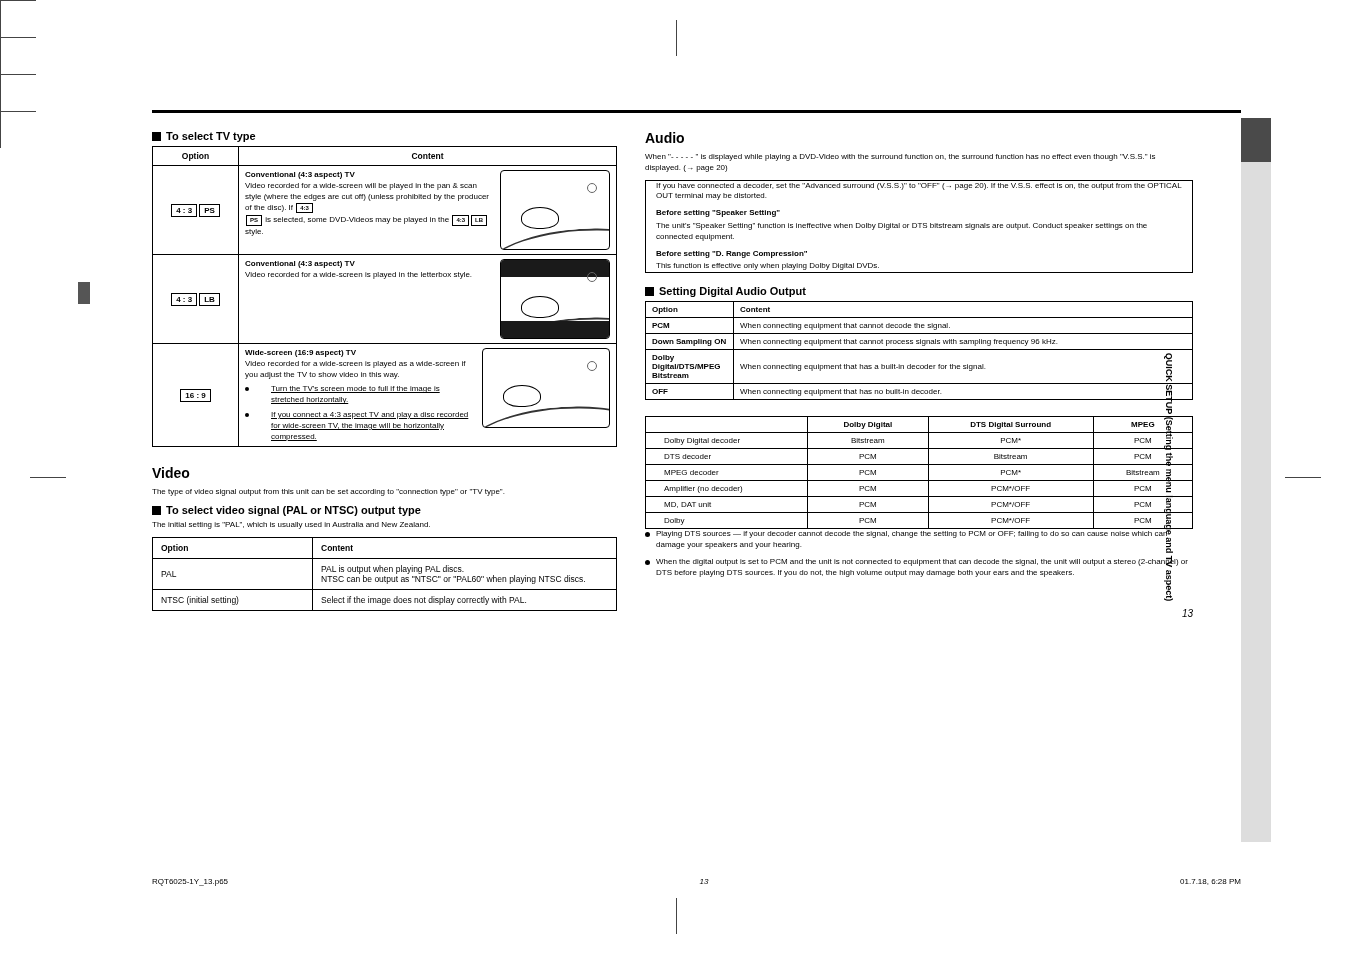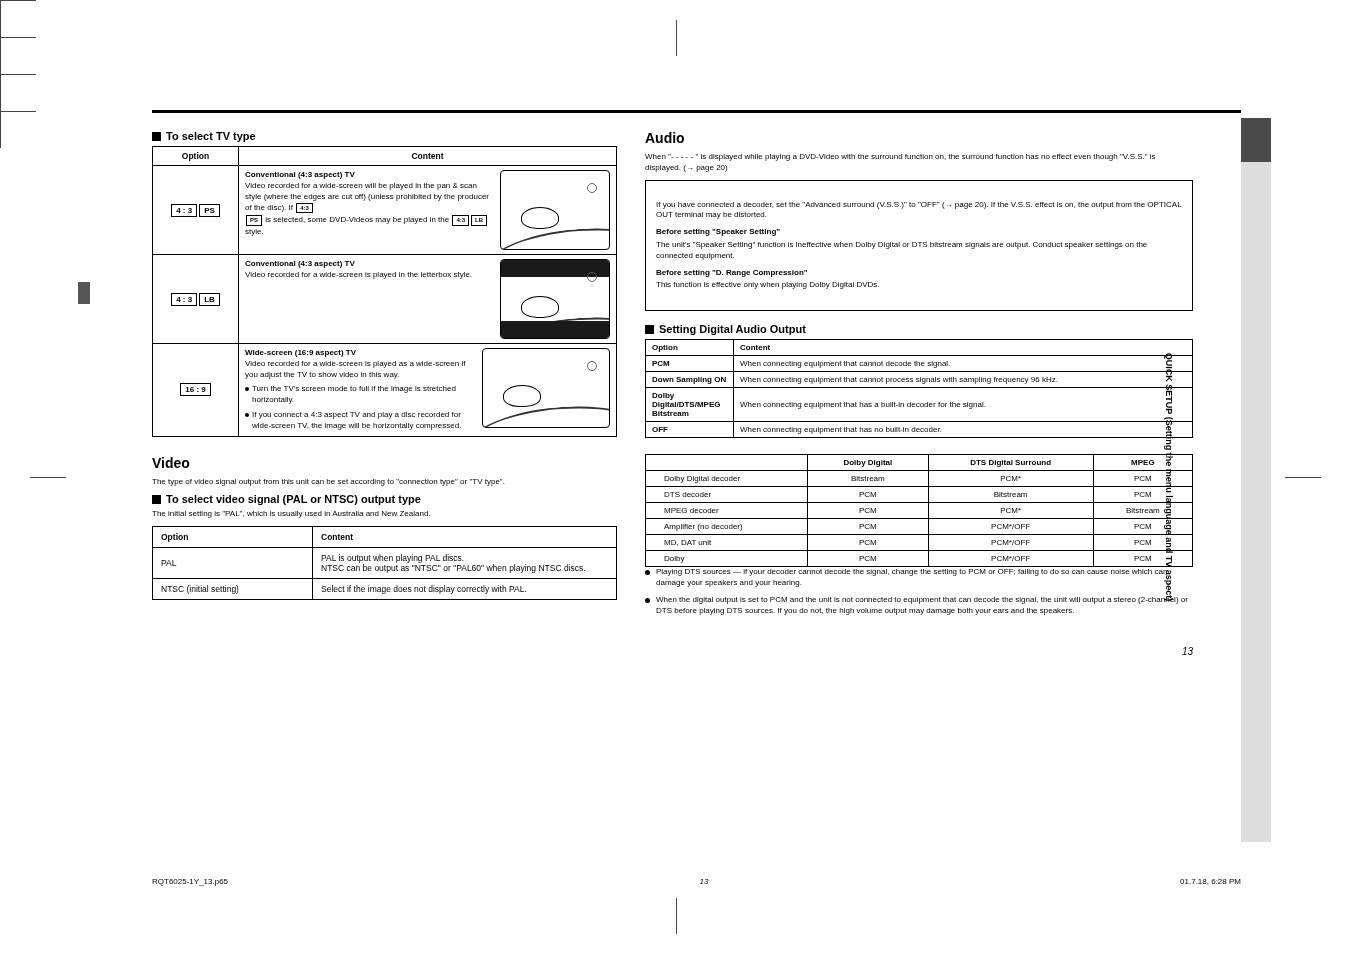--- a/index.html
+++ b/index.html
@@ -129,21 +129,21 @@
   .tv-img .sun {
     position:absolute; right:12px; top:12px; width:10px; height:10px;
     border-radius:50%; border:1px solid #666;
   }
   .section-title { font-size: 14px; font-weight:bold; margin-bottom:4px; margin-top:18px;}
   .section-sub { font-size:8px; margin-top:6px; margin-bottom:6px; line-height:1.35;}
 
   .pal-table { border-collapse: collapse; width: 100%;}
   .pal-table th, .pal-table td { border:1px solid #000; padding:5px 8px; font-size:8.5px; text-align:left;}
 
-  .info-box { border:1px solid #000; padding:19px 10px; margin-top:6px; font-size:8px; line-height:1.35;}
+  .info-box { border:1px solid #000; padding:0 10px; margin-top:6px; font-size:8px; line-height:1.35;}
   .info-box .bold { font-weight:bold; display:block; margin-top:6px; margin-bottom:2px;}
 
   .dtable { border-collapse: collapse; width:100%; margin-top:2px;}
   .dtable th, .dtable td { border:1px solid #000; padding:3px 6px; font-size:8px; text-align:left;}
   .dtable .hcell { font-weight:bold; width:88px;}
   .dtable .hdrrow td { font-weight:bold;}
 
   .ltable { border-collapse:collapse; width:100%; margin-top:16px;}
   .ltable td { border:1px solid #000; padding:3px 18px; font-size:8px; text-align:center;}
   .ltable .hdrrow td { font-weight:bold;}
@@ -153,21 +153,21 @@
   .dot-list .row { display:flex; gap:6px; margin-bottom:6px;}
   .dot-list .dot { width:5px; height:5px; background:#000; border-radius:50%; margin-top:3px; flex-shrink:0;}
 
   .vsidebar-label {
     position:absolute; right:-52px; top:50%; transform:translateY(-50%) rotate(90deg); transform-origin:center;
     font-size:9px; font-weight:bold; white-space:nowrap;
   }
 
   .footer-txt { position:absolute; bottom:8px; left:72px; right:0; display:flex; justify-content:space-between; font-size:8px;}
   .footer-txt .pno { font-style:italic;}
-  .tiny-bullet { display:flex; gap:3px; margin-top:4px;}
+  .tiny-bullet { display:flex; gap:22px; margin-top:4px;text-decoration:underline;}
   .tiny-bullet .d { width:4px; height:4px; background:#000; border-radius:50%; margin-top:3px; flex-shrink:0;}
 
 </style>
 </head>
 <body>
 
 <div class="crop-tl-h"></div>
 <div class="crop-tl-v"></div>
 <div class="crop-tr-h"></div>
 <div class="crop-tr-v"></div>

